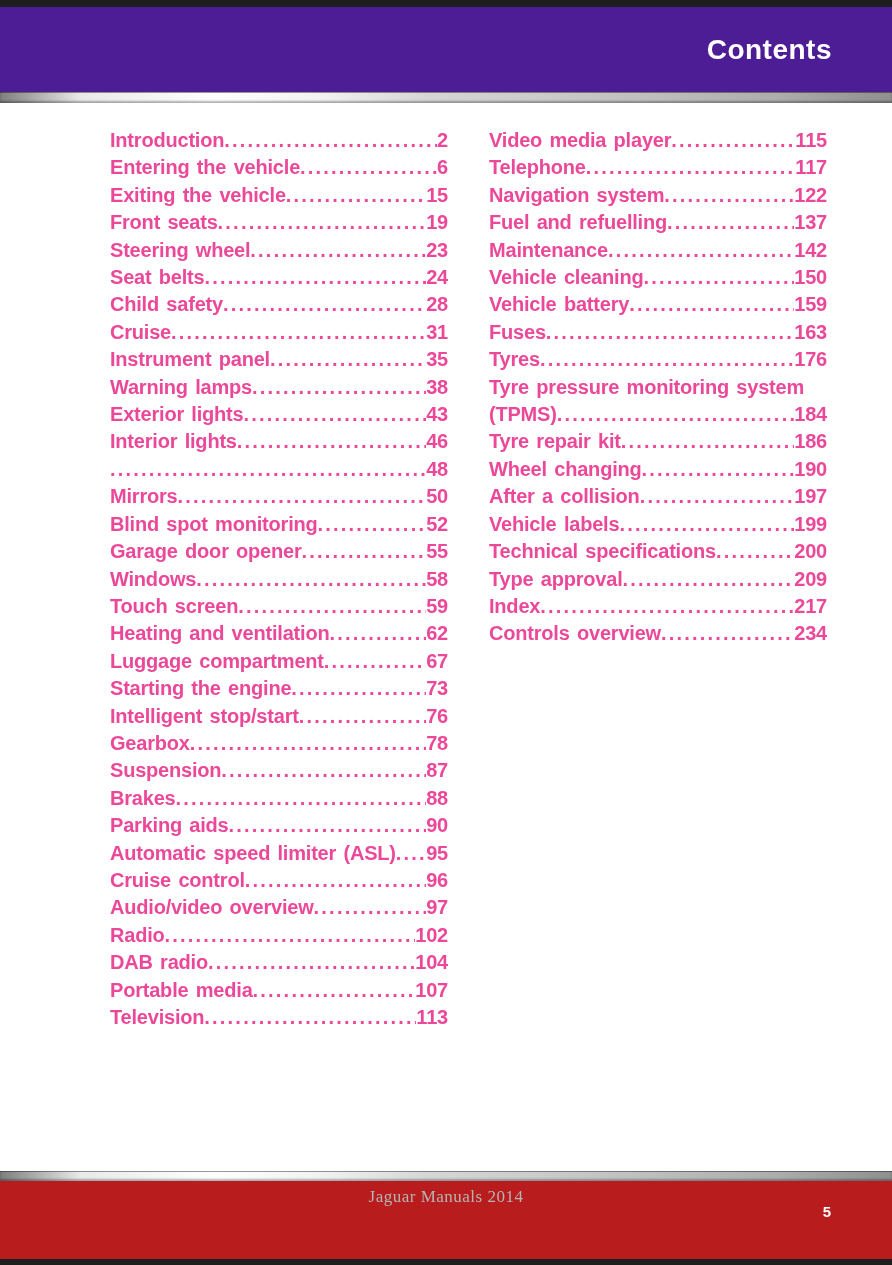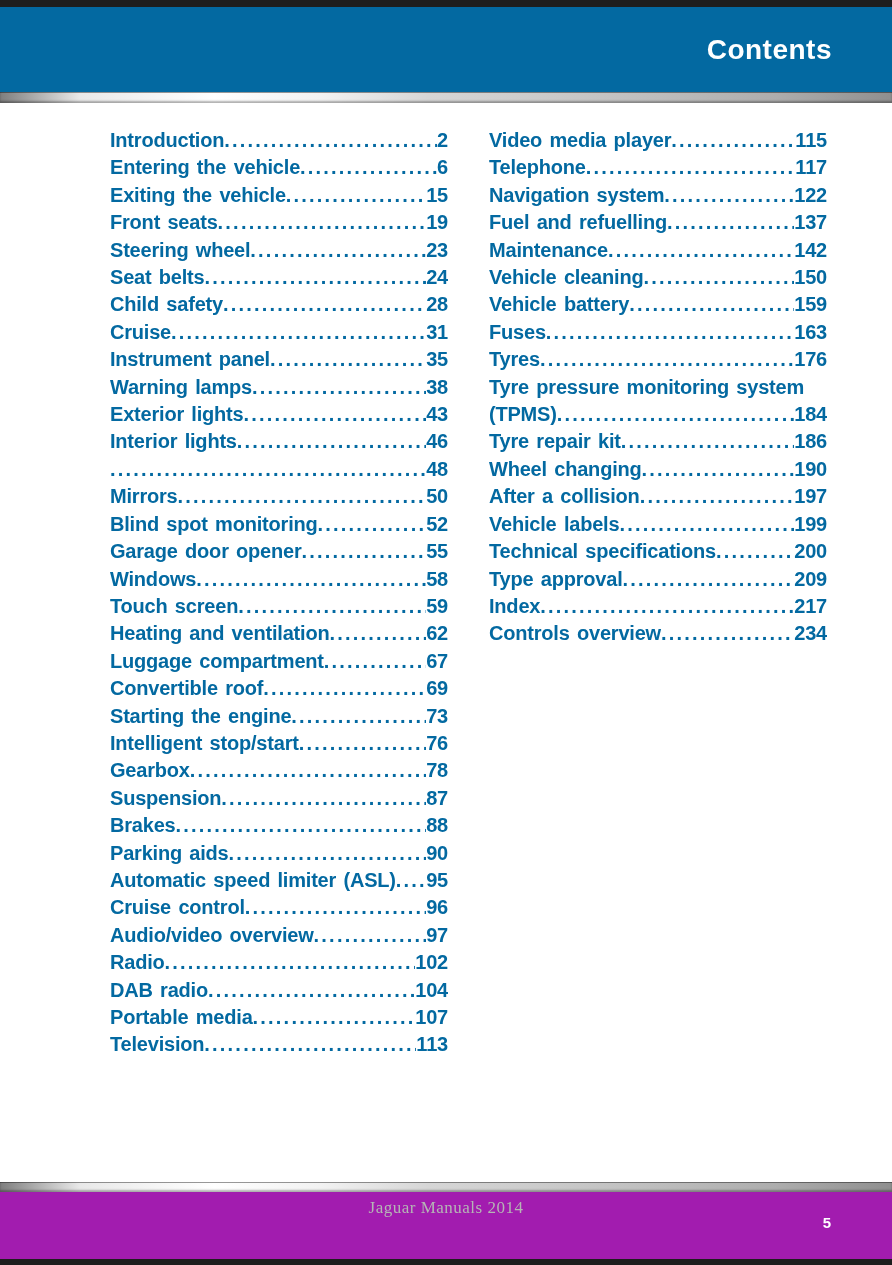--- a/index.html
+++ b/index.html
@@ -18,21 +18,21 @@
     overflow: hidden;
   }
   
   .top-strip {
     height: 7px;
     background: #1e1e1e;
     flex: 0 0 auto;
   }
   .header {
     height: 85px;
-    background: #0369a1;
+    background: #4c1d95;
     display: flex;
     align-items: center;
     justify-content: flex-end;
     padding-right: 60px;
     flex: 0 0 auto;
   }
   .header-title {
     color: #ffffff;
     font-size: 28px;
     font-weight: 700;
@@ -57,42 +57,42 @@
   .col {
     flex: 0 0 338px;
     width: 338px;
   }
   .toc-row {
     display: flex;
     align-items: flex-end;
     line-height: 27.4px;
     font-size: 20px;
     font-weight: 700;
-    color: #0369a1;
+    color: #ec4899;
     letter-spacing: -0.2px;
     word-spacing: 2px;
     white-space: nowrap;
     overflow: hidden;
   }
   .toc-label { flex: 0 0 auto; }
   .toc-dots {
     flex: 1 1 auto;
     min-width: 0;
     overflow: hidden;
     white-space: nowrap;
   }
   .toc-dots::after {
     content: "....................................................................................................";
     letter-spacing: 2.2px;
   }
   .toc-page { flex: 0 0 auto; }
   .footer {
     position: relative;
-    height: 73px;
-    background: #a21caf;
+    height: 84px;
+    background: #b91c1c;
     flex: 0 0 auto;
   }
   .footer-text {
     padding-top: 6px;
     text-align: center;
     color: #b5b5b5;
     font-family: "Liberation Serif", serif;
     font-size: 17px;
     letter-spacing: 0.5px;
   }
@@ -220,25 +220,20 @@
           <span class="toc-label">Heating and ventilation</span>
           <span class="toc-dots"></span>
           <span class="toc-page">62</span>
         </div>
         <div class="toc-row">
           <span class="toc-label">Luggage compartment</span>
           <span class="toc-dots"></span>
           <span class="toc-page">67</span>
         </div>
         <div class="toc-row">
-          <span class="toc-label">Convertible roof</span>
-          <span class="toc-dots"></span>
-          <span class="toc-page">69</span>
-        </div>
-        <div class="toc-row">
           <span class="toc-label">Starting the engine</span>
           <span class="toc-dots"></span>
           <span class="toc-page">73</span>
         </div>
         <div class="toc-row">
           <span class="toc-label">Intelligent stop/start</span>
           <span class="toc-dots"></span>
           <span class="toc-page">76</span>
         </div>
         <div class="toc-row">

